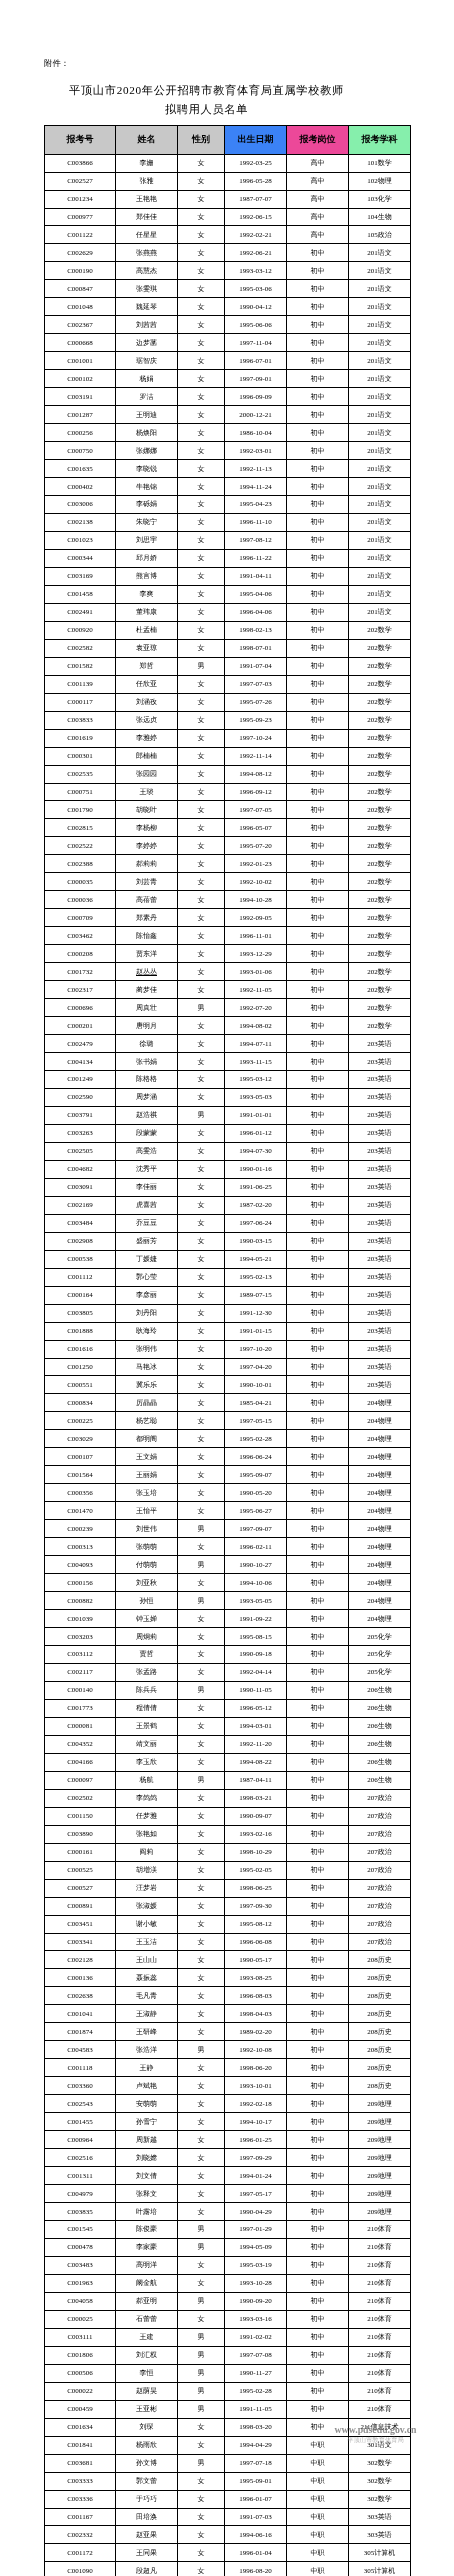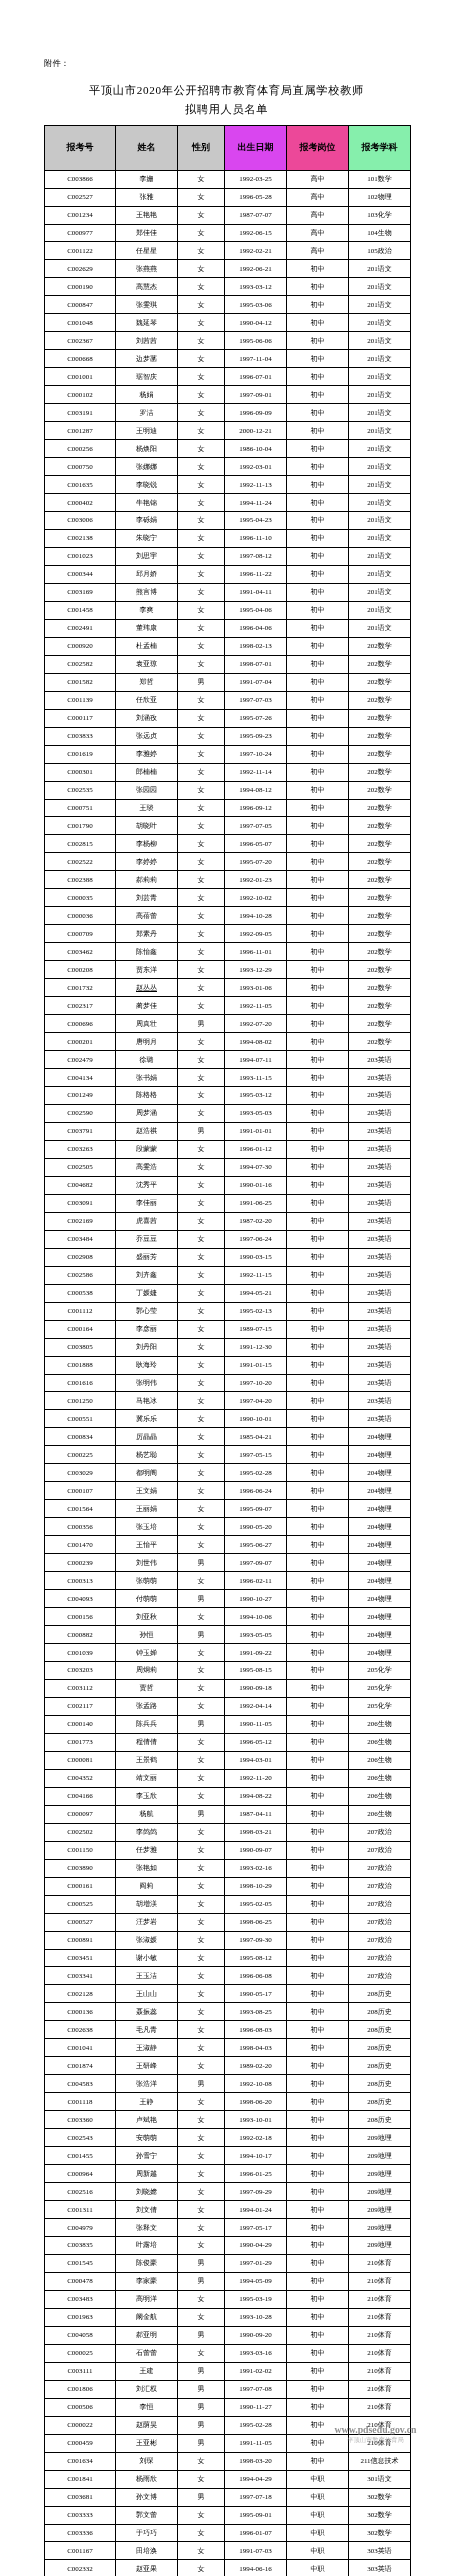--- a/index.html
+++ b/index.html
@@ -14,39 +14,38 @@
     position: absolute; left: 44px; top: 58px;
     font-size: 8.4px;
     text-align: center;
   }
   .title-block {
     position: absolute; left: 0; top: 81px; width: 413px;
     text-align: center;
     font-size: 11.2px;
     line-height: 19px;
     letter-spacing: 0.7px;
-    padding-left: 20px;
   }
   table.roster {
     position: absolute; left: 44px; top: 125px;
     width: 366px;
     border-collapse: collapse;
     table-layout: fixed;
   }
   table.roster, table.roster th, table.roster td {
     border: 0.7px solid #000;
   }
   table.roster { border-width: 1.4px; }
   table.roster th {
     background: #c8c8c8;
     font-weight: bold;
     font-size: 9px;
     height: 19.6px;
     text-align: center;
-    padding: 12px;
+    padding: 4px;
     white-space: nowrap; overflow: hidden;
   }
   table.roster td {
     font-size: 7px;
     height: 15.6px;
     text-align: center;
     vertical-align: middle;
     padding: 0.7px 0;
     white-space: nowrap; overflow: hidden;
   }
@@ -89,21 +88,21 @@
       <col style="width: 47px;">
       <col style="width: 62px;">
       <col style="width: 62px;">
       <col style="width: 62px;">
     </colgroup>
   <thead>
     <tr>
         <th style="background: rgb(200, 200, 200);">报考号</th>
         <th style="background: rgb(200, 200, 200);">姓名</th>
         <th style="background: rgb(200, 200, 200);">性别</th>
-        <th style="background: #d946ef;">出生日期</th>
+        <th style="background: #3b82f6;">出生日期</th>
         <th style="background: #ec4899;">报考岗位</th>
         <th style="background: #86efac;">报考学科</th>
       </tr>
   </thead>
   <tbody>
       <tr>
         <td>C003866</td>
         <td>李姗</td>
         <td>女</td>
         <td>1992-03-25</td>
@@ -580,28 +579,20 @@
         <td>女</td>
         <td>1997-06-24</td>
         <td>初中</td>
         <td>203英语</td>
       </tr>
       <tr>
         <td>C002908</td>
         <td>盛丽芳</td>
         <td>女</td>
         <td>1990-03-15</td>
-        <td>初中</td>
-        <td>203英语</td>
-      </tr>
-      <tr>
-        <td>C002586</td>
-        <td>刘卉鑫</td>
-        <td>女</td>
-        <td>1992-11-15</td>
         <td>初中</td>
         <td>203英语</td>
       </tr>
       <tr>
         <td>C000538</td>
         <td>丁媛婕</td>
         <td>女</td>
         <td>1994-05-21</td>
         <td>初中</td>
         <td>203英语</td>

